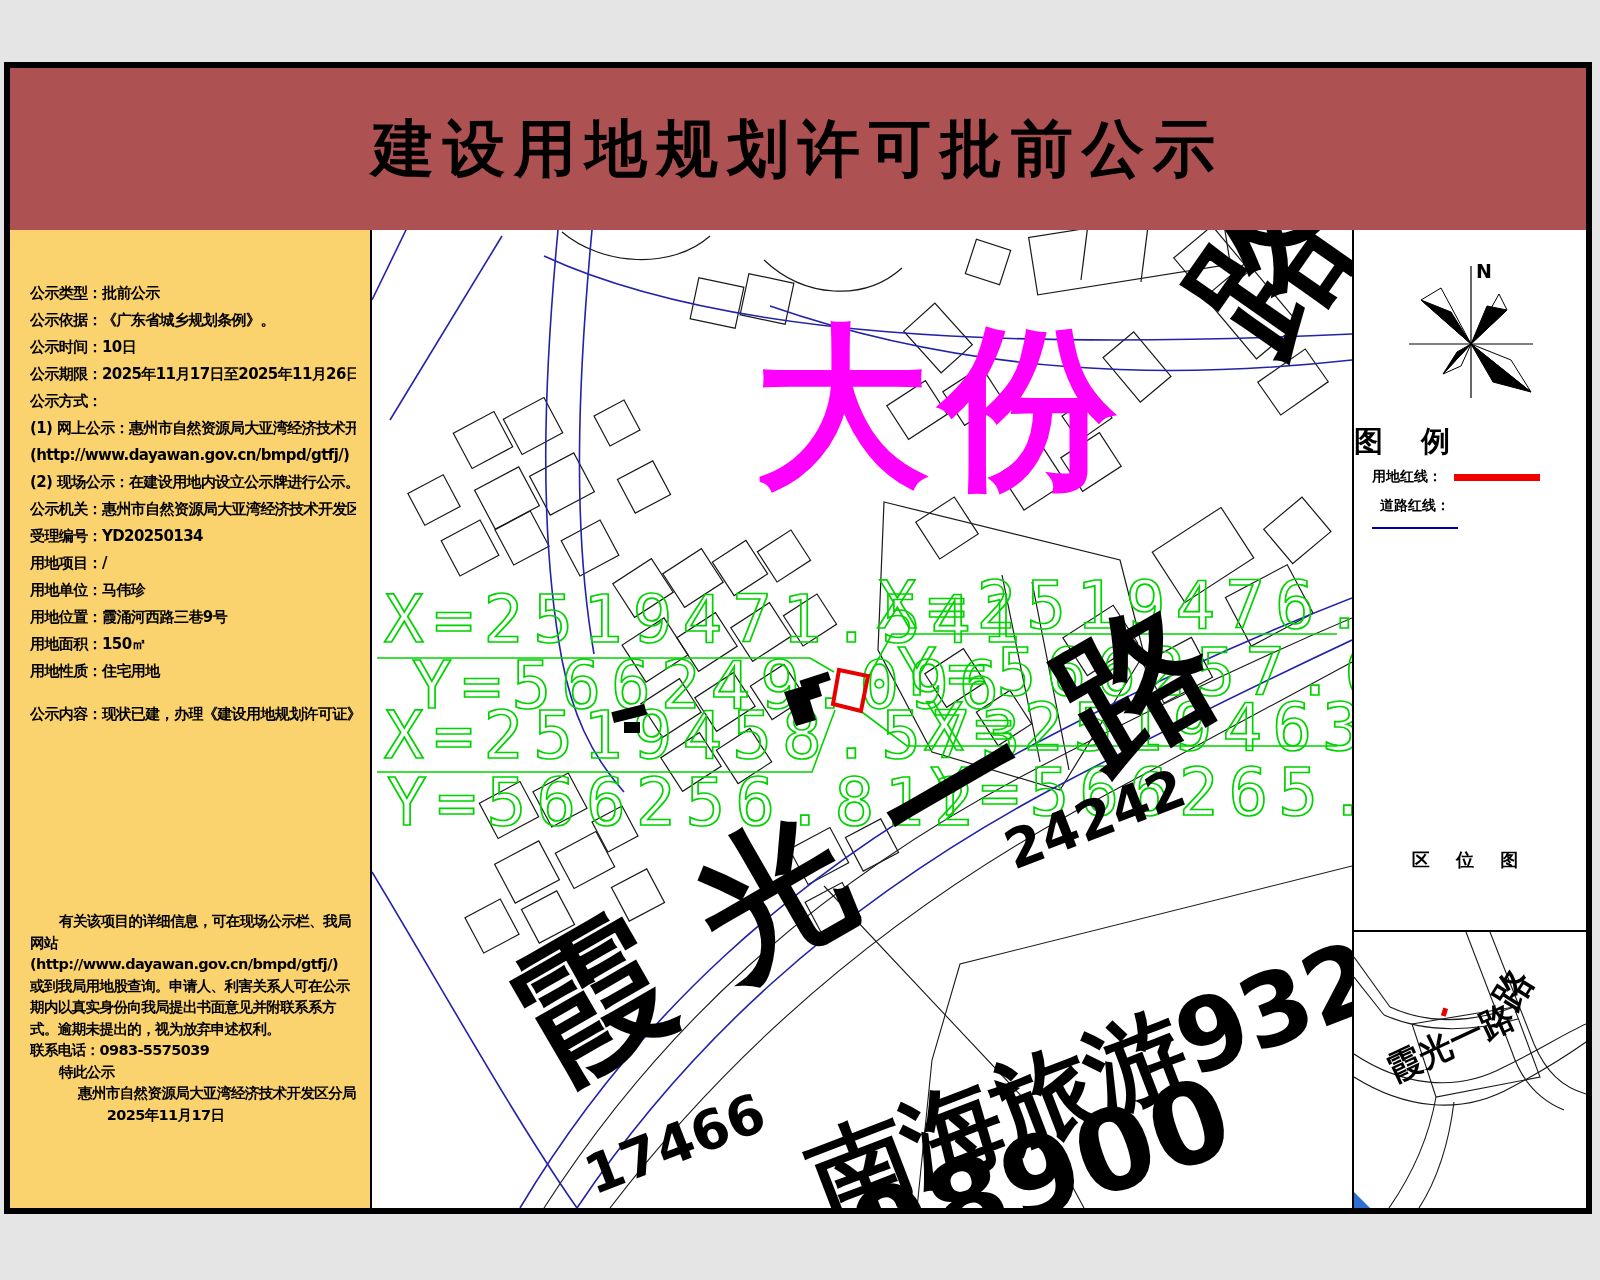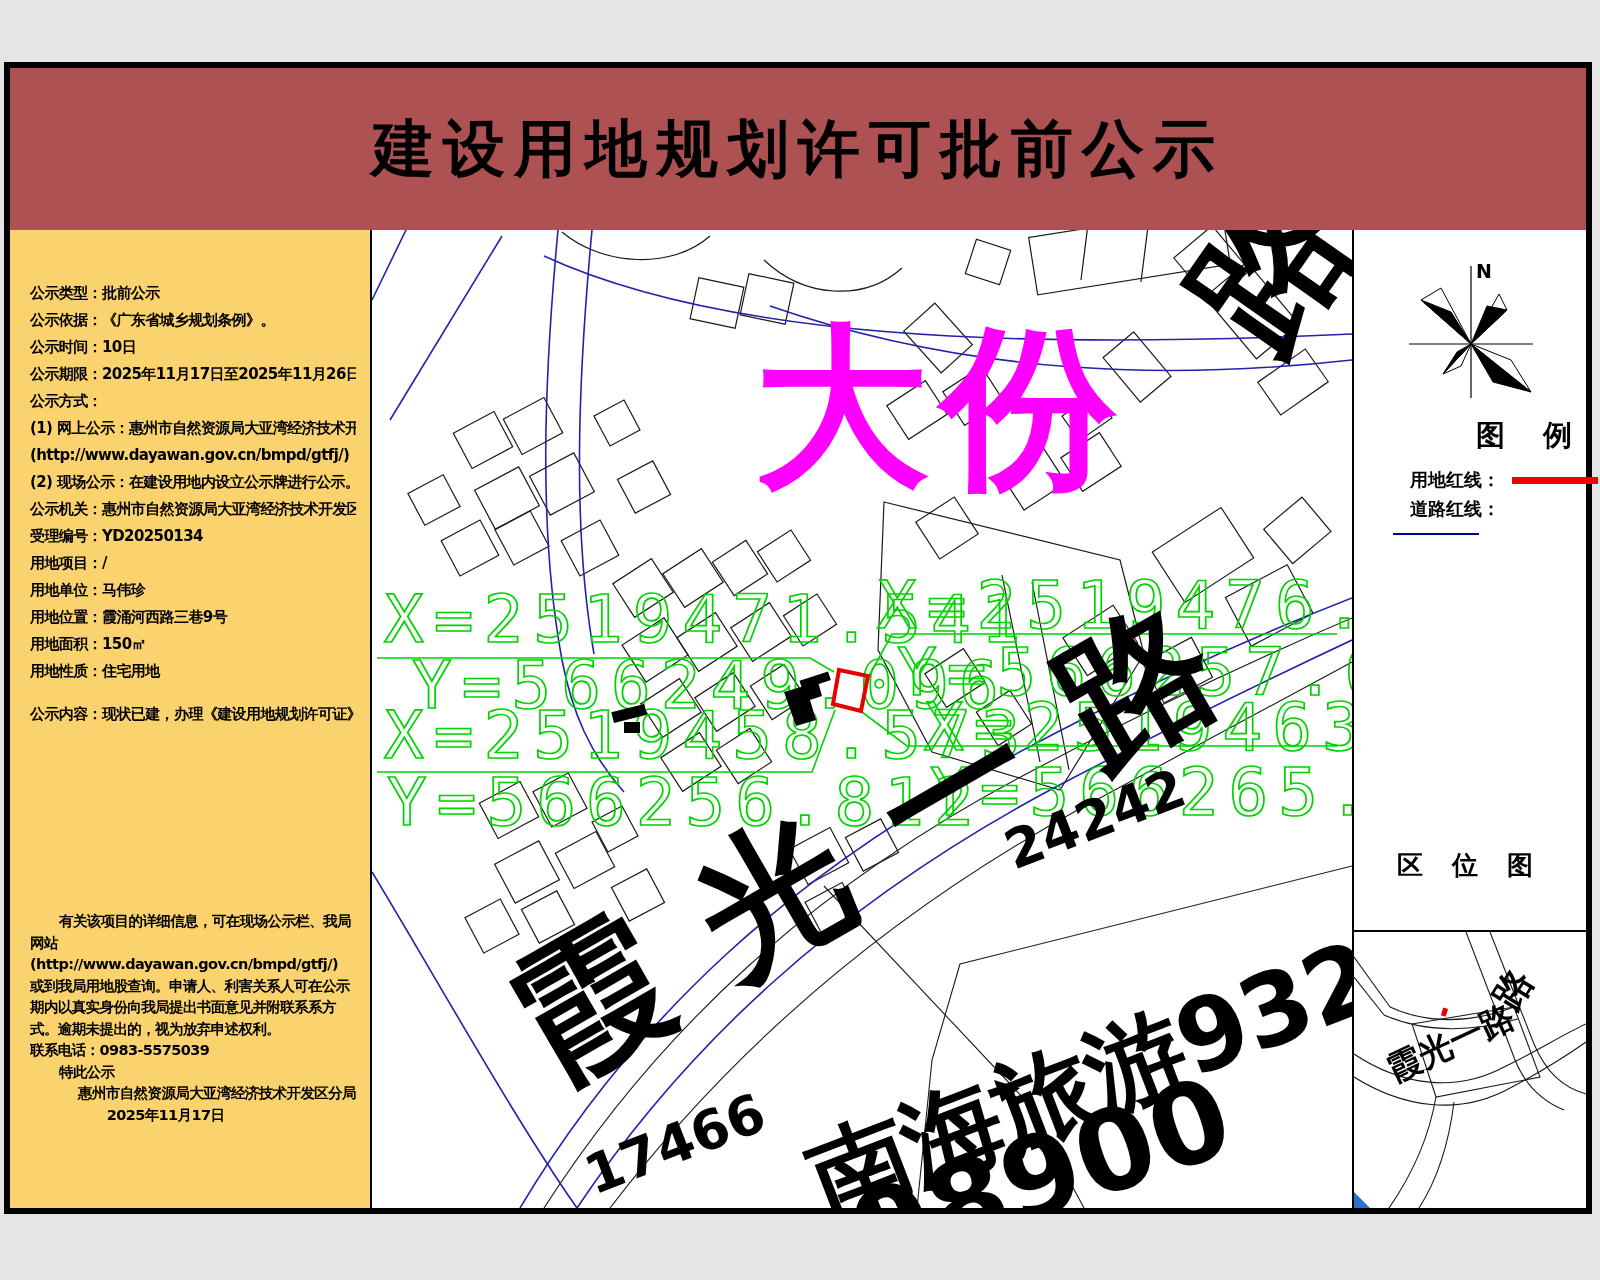--- a/index.html
+++ b/index.html
@@ -36,28 +36,28 @@
   .bigroad{font-size:150px;font-weight:bold;fill:#000;}
   .ls60{letter-spacing:60px;}
   .bigarea{font-size:100px;font-weight:bold;fill:#000;letter-spacing:-2px;}
   .bignum2{font-size:112px;font-weight:bold;fill:#000;}
   .num{font-size:54px;font-weight:bold;fill:#000;}
   .parcel{fill:none;stroke:#e60000;stroke-width:4;}
   
   .rightpanel{width:234px;flex:none;border-left:2px solid #000;box-sizing:border-box;
               position:relative;background:#fff;}
   .compass{position:absolute;top:22px;left:50%;transform:translateX(-50%);}
-  .legend-title{position:absolute;top:186px;width:100%;text-align:right;
+  .legend-title{position:absolute;top:192px;width:100%;text-align:left;
                 font-size:29px;font-weight:bold;letter-spacing:14px;}
   .legend-row{position:absolute;left:18px;display:flex;align-items:center;gap:12px;}
-  .legend-row .lab{font-size:18px;font-weight:bold;white-space:nowrap;margin-left:38px;}
+  .legend-row .lab{font-size:14px;font-weight:bold;white-space:nowrap;}
   .sw-red{width:86px;height:7px;background:#f20000;flex:none;}
   .sw-blue{width:86px;height:2px;background:#00009a;flex:none;}
   .loc-title{position:absolute;top:618px;width:100%;text-align:center;
-             font-size:26px;font-weight:bold;letter-spacing:10px;}
+             font-size:18px;font-weight:bold;letter-spacing:10px;}
   .minimap{position:absolute;left:0;bottom:0;width:232px;height:278px;border-top:2px solid #000;
            box-sizing:border-box;overflow:hidden;background:#fff;}
   .minimap svg{display:block;}
   .mm-road{fill:none;stroke:#1a1a1a;stroke-width:1.1;}
   .mm-label{font-size:34px;font-weight:bold;fill:#000;}
   .mm-label-sm{font-size:38px;font-weight:bold;fill:#000;}
   .cmp-line{stroke:#000;stroke-width:1.2;fill:none;}
   .cmp-black{fill:#000;stroke:#000;stroke-width:1;}
   .cmp-white{fill:#fff;stroke:#000;stroke-width:1;}
   .cmp-n{font-size:19px;font-weight:bold;fill:#000;}

